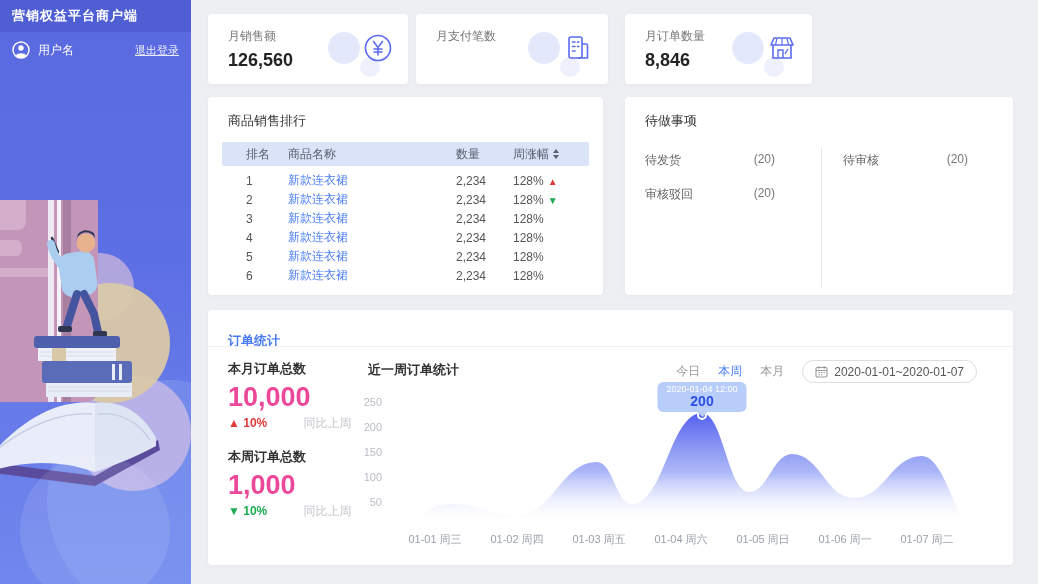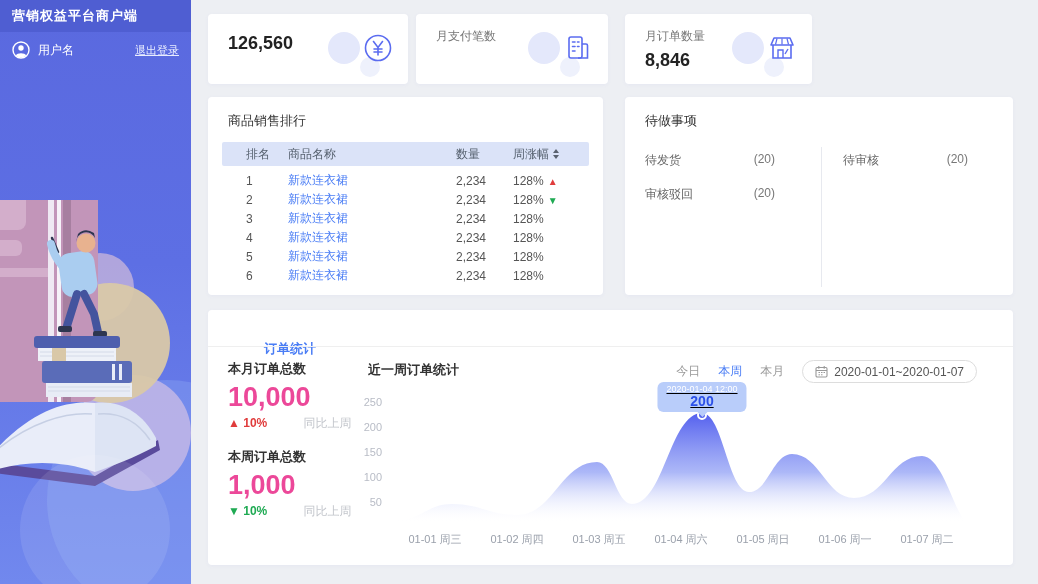--- a/index.html
+++ b/index.html
@@ -50,21 +50,21 @@
   .todo-cols { position:relative; margin-top:22px; display:flex; }
   .todo-col { width:50%; }
   .todo-divider { position:absolute; left:176px; top:-5px; width:1px; height:140px; background:#e7e9ef; }
   .todo-item { display:flex; width:130px; justify-content:space-between; font-size:12px; color:#666; margin-bottom:17px; cursor:pointer; }
   .todo-col.right { padding-left:24px; }
   .todo-col.right .todo-item { width:125px; }
   .todo-count { color:#777; }
 
   
   .orders-panel { left:17px; top:310px; width:805px; height:255px; }
-  .orders-title { position:absolute; left:20px; top:30px; font-size:13px; font-weight:bold; color:#4a7df5;margin-left:36px; }
+  .orders-title { position:absolute; left:20px; top:22px; font-size:13px; font-weight:bold; color:#4a7df5; }
   .orders-divider { position:absolute; left:0; top:36px; width:805px; height:1px; background:#efefef; }
   .order-stats { position:absolute; left:20px; top:50px; width:150px; }
   .os-label { font-size:13px; font-weight:bold; color:#333; }
   .os-value { font-size:27px; font-weight:bold; color:#ec4899; margin:4px 0 2px 0; }
   .os-trend { font-size:12px; margin-bottom:16px; }
   .os-trend .pct-up { color:#e03c3c; font-weight:bold; }
   .os-trend .pct-down { color:#1faa53; font-weight:bold; }
   .os-trend .cmp { color:#c3c6cc; margin-left:4px;padding-left:29px; }
   .chart-title { position:absolute; left:160px; top:51px; font-size:13px; font-weight:bold; color:#333; }
 
@@ -73,21 +73,21 @@
   .tab.active { color:#4a7df5; }
   .date-pill { display:flex; align-items:center; gap:6px; border:1px solid #ddd; border-radius:12px; height:23px; padding:0 12px; font-size:12px; color:#555; cursor:pointer; background:#fff; }
 
   .y-axis { position:absolute; left:128px; top:80px; width:46px; text-align:right; }
   .y-axis span { display:block; height:25px; line-height:25px; font-size:11px; color:#b8bcc6; }
   .chart-canvas { position:absolute; left:184px; top:78px; width:620px; height:140px; }
   .x-axis { position:absolute; left:184px; top:222px; width:620px; height:16px; }
   .x-axis span { position:absolute; transform:translateX(-50%); font-size:11px; color:#9aa0ab; white-space:nowrap; }
 
   .chart-tooltip { position:absolute; left:494px; top:72px; transform:translateX(-50%);
-    background:#b9cdfa; border-radius:6px; padding:2px 9px 3px 9px; text-align:center; z-index:4;text-decoration:underline; }
+    background:#b9cdfa; border-radius:6px; padding:2px 9px 3px 9px; text-align:center; z-index:4; }
   .chart-tooltip:after { content:""; position:absolute; left:50%; bottom:-5px; transform:translateX(-50%);
     border-left:5px solid transparent; border-right:5px solid transparent; border-top:5px solid #b9cdfa; }
   .tt-time { font-size:9px; color:#fff; white-space:nowrap; }
   .tt-value { font-size:14px; font-weight:bold; color:#2b50e8; line-height:15px; }
 </style>
 </head>
 <body>
 
 <div class="sidebar">
   <div class="sidebar-topbar">
@@ -145,20 +145,21 @@
     <path d="M95,203 C120,200 142,212 156,238 L156,246 C134,258 112,266 95,272 Z" fill="#dde4f4"></path>
     <path d="M-6,252 C30,222 66,212 92,214" stroke="#c6cfe4" stroke-width="1.5" fill="none"></path>
     <path d="M98,214 C120,212 138,222 150,240" stroke="#c6cfe4" stroke-width="1.5" fill="none"></path>
     <circle cx="95" cy="330" r="75" fill="#ffffff" opacity="0.10"></circle>
   </svg>
 </div>
 
 <div class="main">
 
   <div class="panel stat-card" style="left:17px;width:200px;">
+    <div class="label">月销售额</div>
     <div class="value">126,560</div>
     <div class="deco-big"></div>
     <div class="deco-small"></div>
     <svg class="stat-icon" viewBox="0 0 32 32">
       <circle cx="16" cy="16" r="12.5" fill="none" stroke="#5b6cf0" stroke-width="1.6"></circle>
       <path d="M11.5,9.5 L16,15.5 L20.5,9.5 M16,15.5 L16,23 M12,17 L20,17 M12,20 L20,20" fill="none" stroke="#5b6cf0" stroke-width="1.6" stroke-linecap="round"></path>
     </svg>
   </div>
 
   <div class="panel stat-card" style="left:225px;width:192px;">

